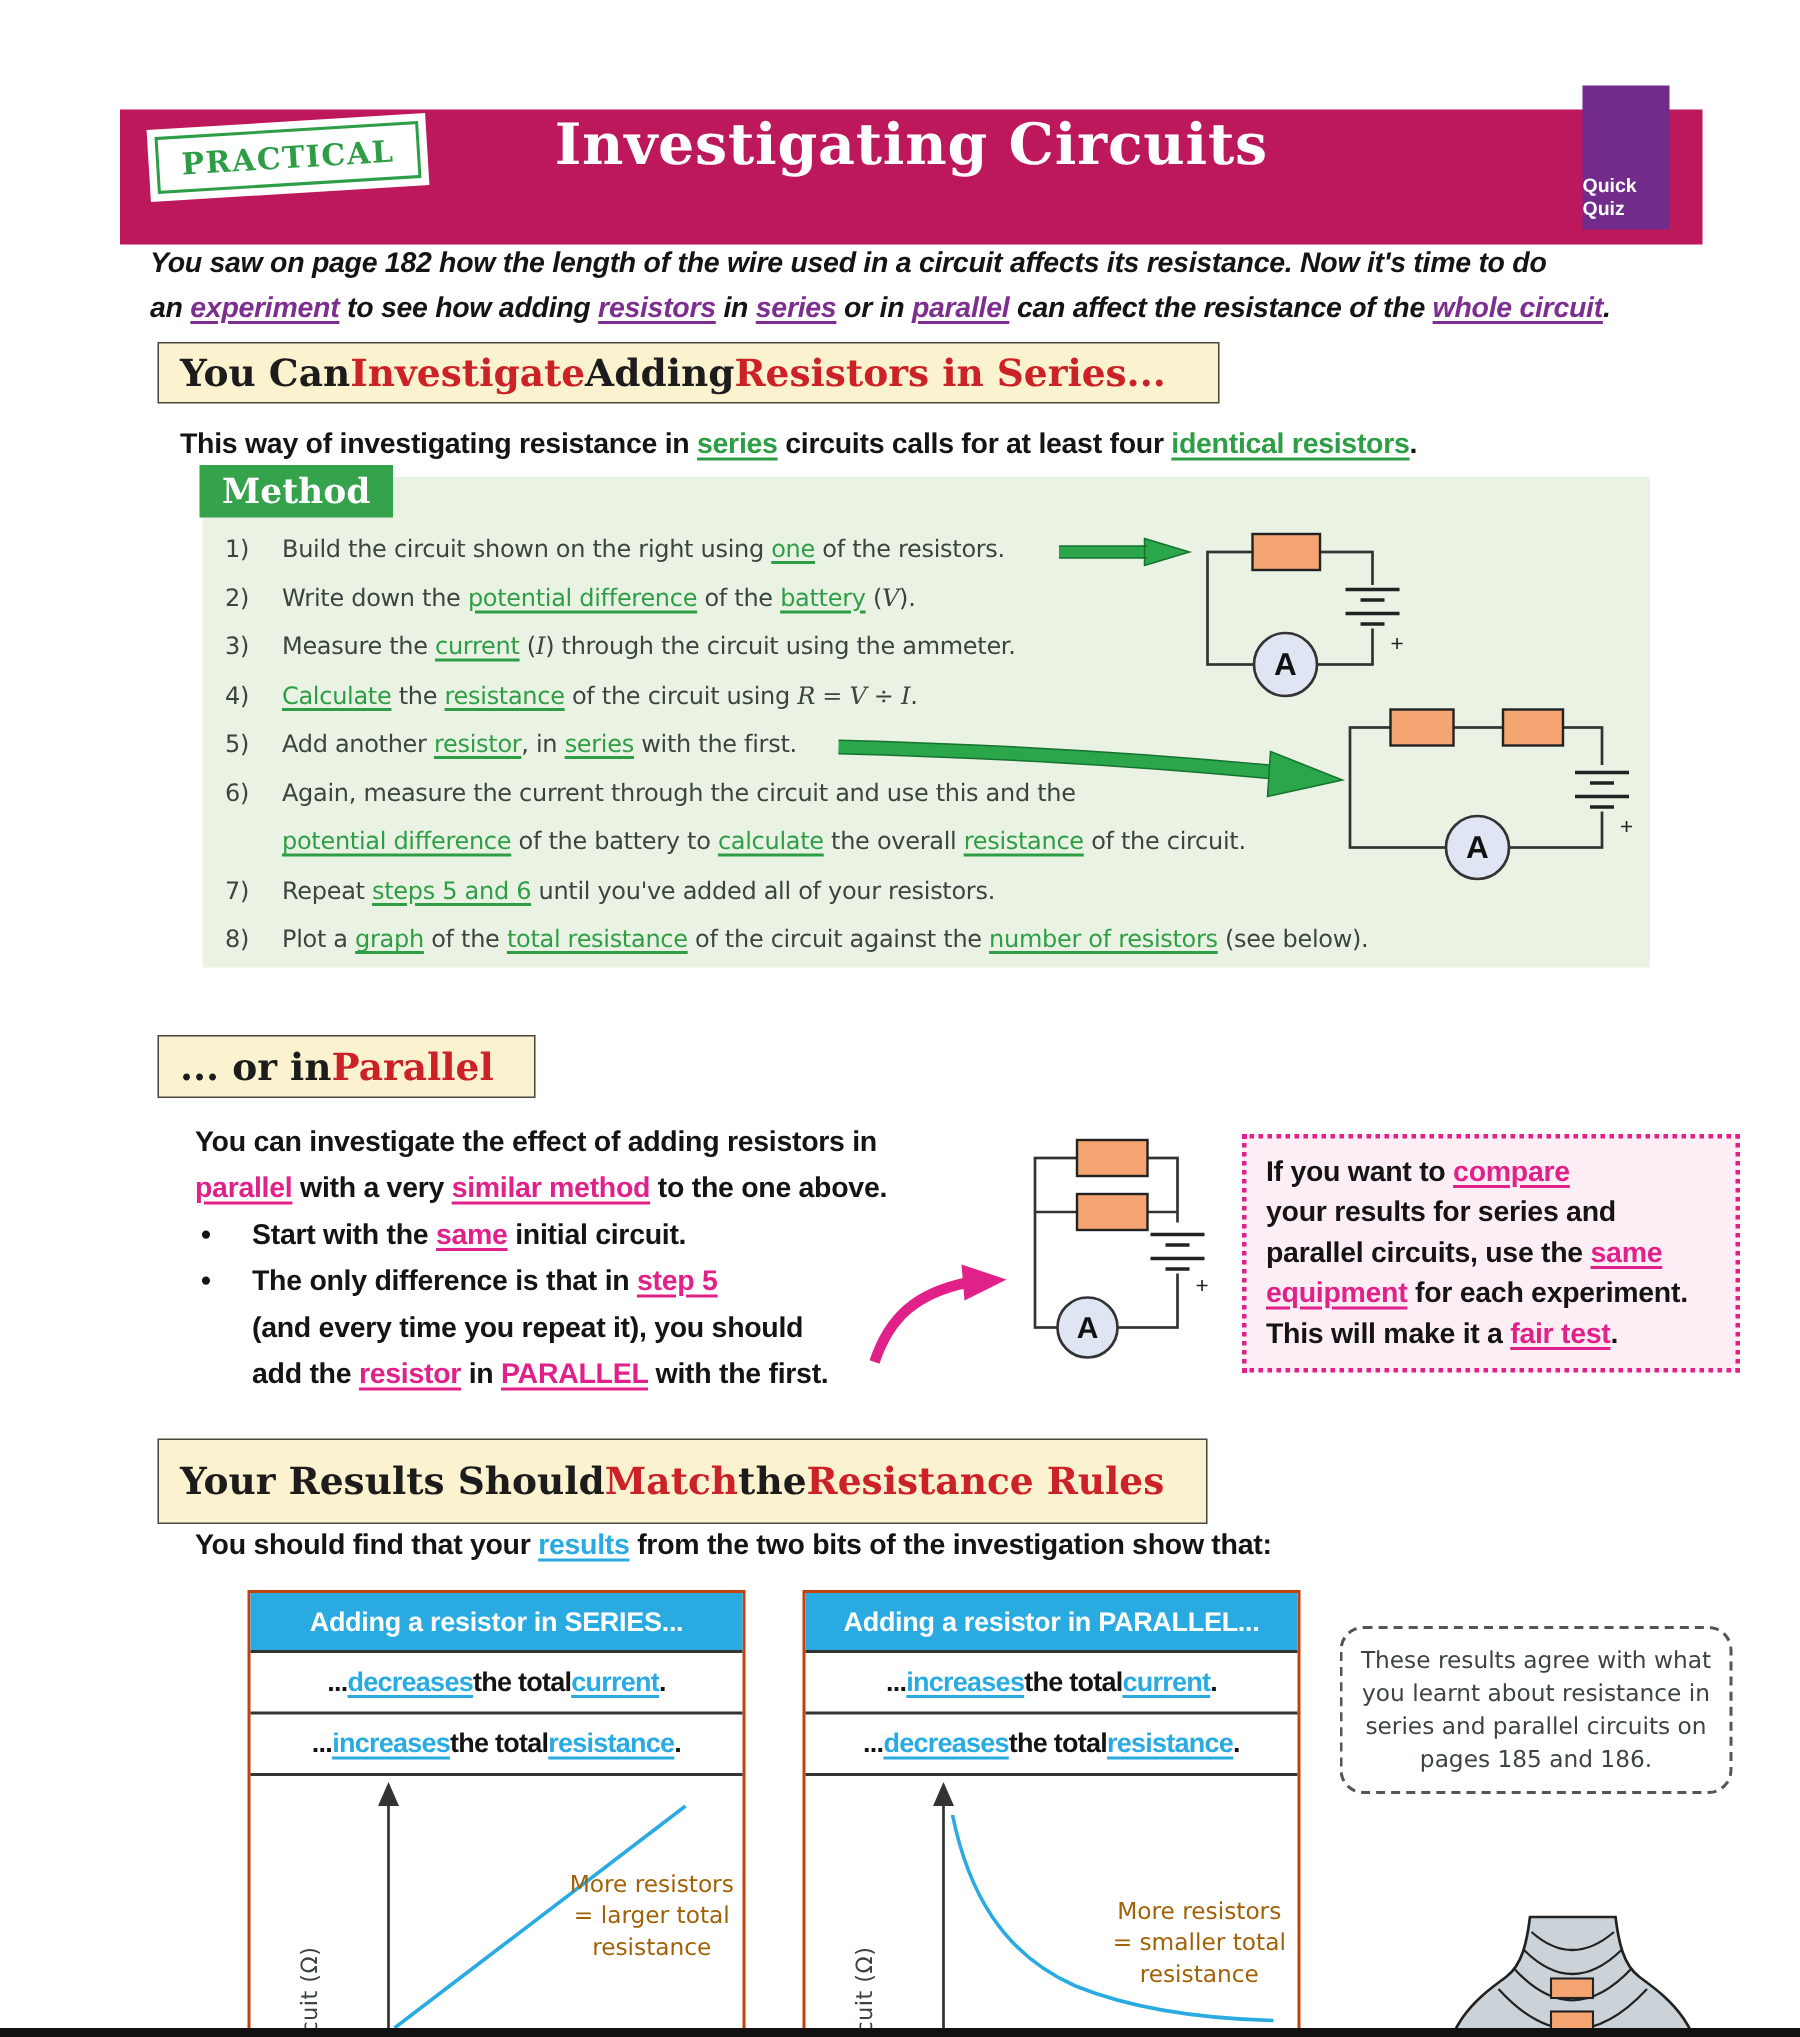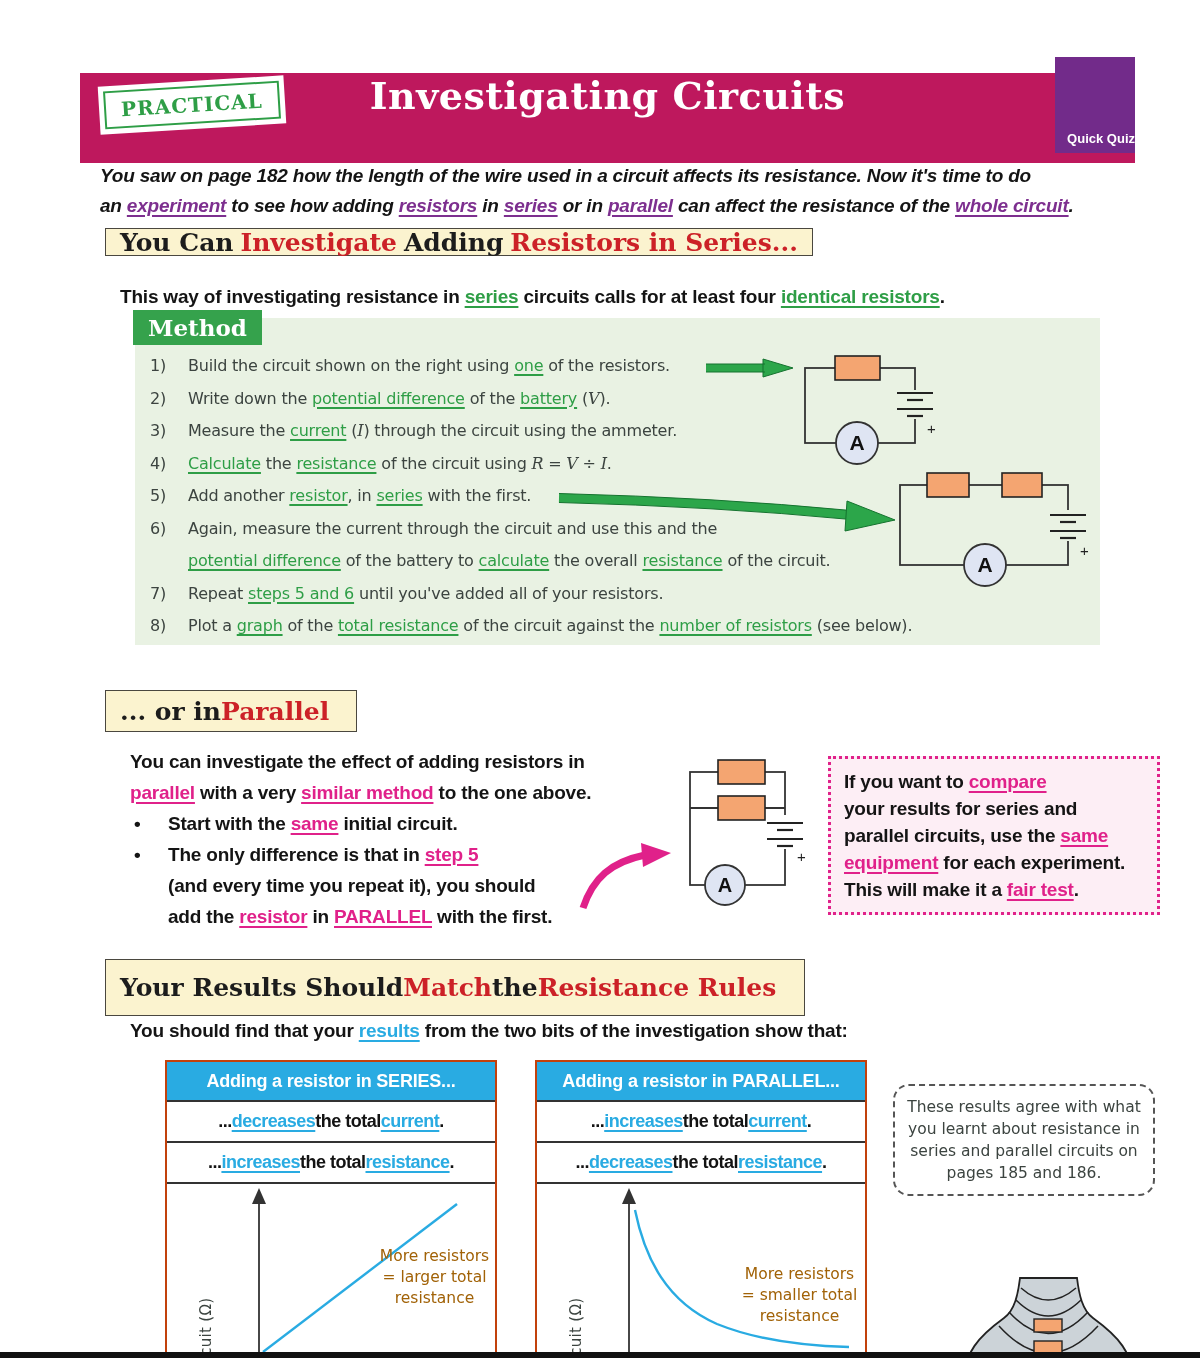--- a/index.html
+++ b/index.html
@@ -13,22 +13,22 @@
 
   
   .header-bar { left:80px; top:73px; width:1055px; height:90px; background:#be185d;
     display:flex; justify-content:center; }
   .title { font-family:"DejaVu Serif", serif; font-weight:bold; color:#ffffff;
     font-size:38px; letter-spacing:.5px; }
   .badge { left:104px; top:86px; background:#ffffff; border:2px solid #2e9e46;
     box-shadow:0 0 0 5px #ffffff; padding:5px 15px; transform:rotate(-3.5deg);
     font-family:"DejaVu Serif", serif; font-weight:bold; font-size:20px;
     color:#2e9e46; letter-spacing:1px; }
-  .quick-quiz { left:1055px; top:57px; width:80px; height:96px; background:#722b8a;
-    display:flex; align-items:flex-end; justify-content:flex-end; padding-bottom:7px;
+  .quick-quiz { left:1055px; top:57px; width:58px; height:96px; background:#722b8a;
+    display:flex; align-items:flex-end; justify-content:flex-start; padding-bottom:7px;
     color:#ffffff; font-size:13px; font-weight:bold; }
 
   
   .body-text { font-weight:bold; font-size:19px; letter-spacing:-.2px; line-height:30px; color:#141414; }
 
   
   .sec-head { background:#fbf3cf; border:1.5px solid #4a473f; padding:0 14px;
     font-family:"DejaVu Serif", serif; font-weight:bold; font-size:25px;
     display:flex; align-items:center; white-space:nowrap; color:#1c1c1c; }
   .red { color:#cc2127; }
@@ -93,21 +93,21 @@
   <div class="abs badge">PRACTICAL</div>
   <div class="abs quick-quiz">
     <span>Quick Quiz</span>
   </div>
 
   <div class="abs body-text" style="left:100px; top:161px; width:1060px;font-style:italic;">
     <div><span>You saw on page 182 how the length of the wire used in a circuit affects its resistance.  Now it's time to do</span></div>
     <div><span>an </span><span class="u-purple">experiment</span><span> to see how adding </span><span class="u-purple">resistors</span><span> in </span><span class="u-purple">series</span><span> or in </span><span class="u-purple">parallel</span><span> can affect the resistance of the </span><span class="u-purple">whole circuit</span><span>.</span></div>
   </div>
 
-  <div class="abs sec-head" style="left:105px; top:228px; width:708px; height:28px;justify-content:space-between;">
+  <div class="abs sec-head" style="left:105px; top:228px; width:708px; height:41px;">
       <span>You Can </span>
       <span class="red">Investigate</span>
       <span> Adding </span>
       <span class="red">Resistors in Series...</span>
     </div>
   <div class="abs body-text" style="left:120px; top:282px; width:940px;"><span>This way of investigating resistance in </span><span class="u-green">series</span><span> circuits calls for at least four </span><span class="u-green">identical resistors</span><span>.</span></div>
 
   <div class="abs method-box"></div>
   <div class="abs method-label">Method</div>
 

